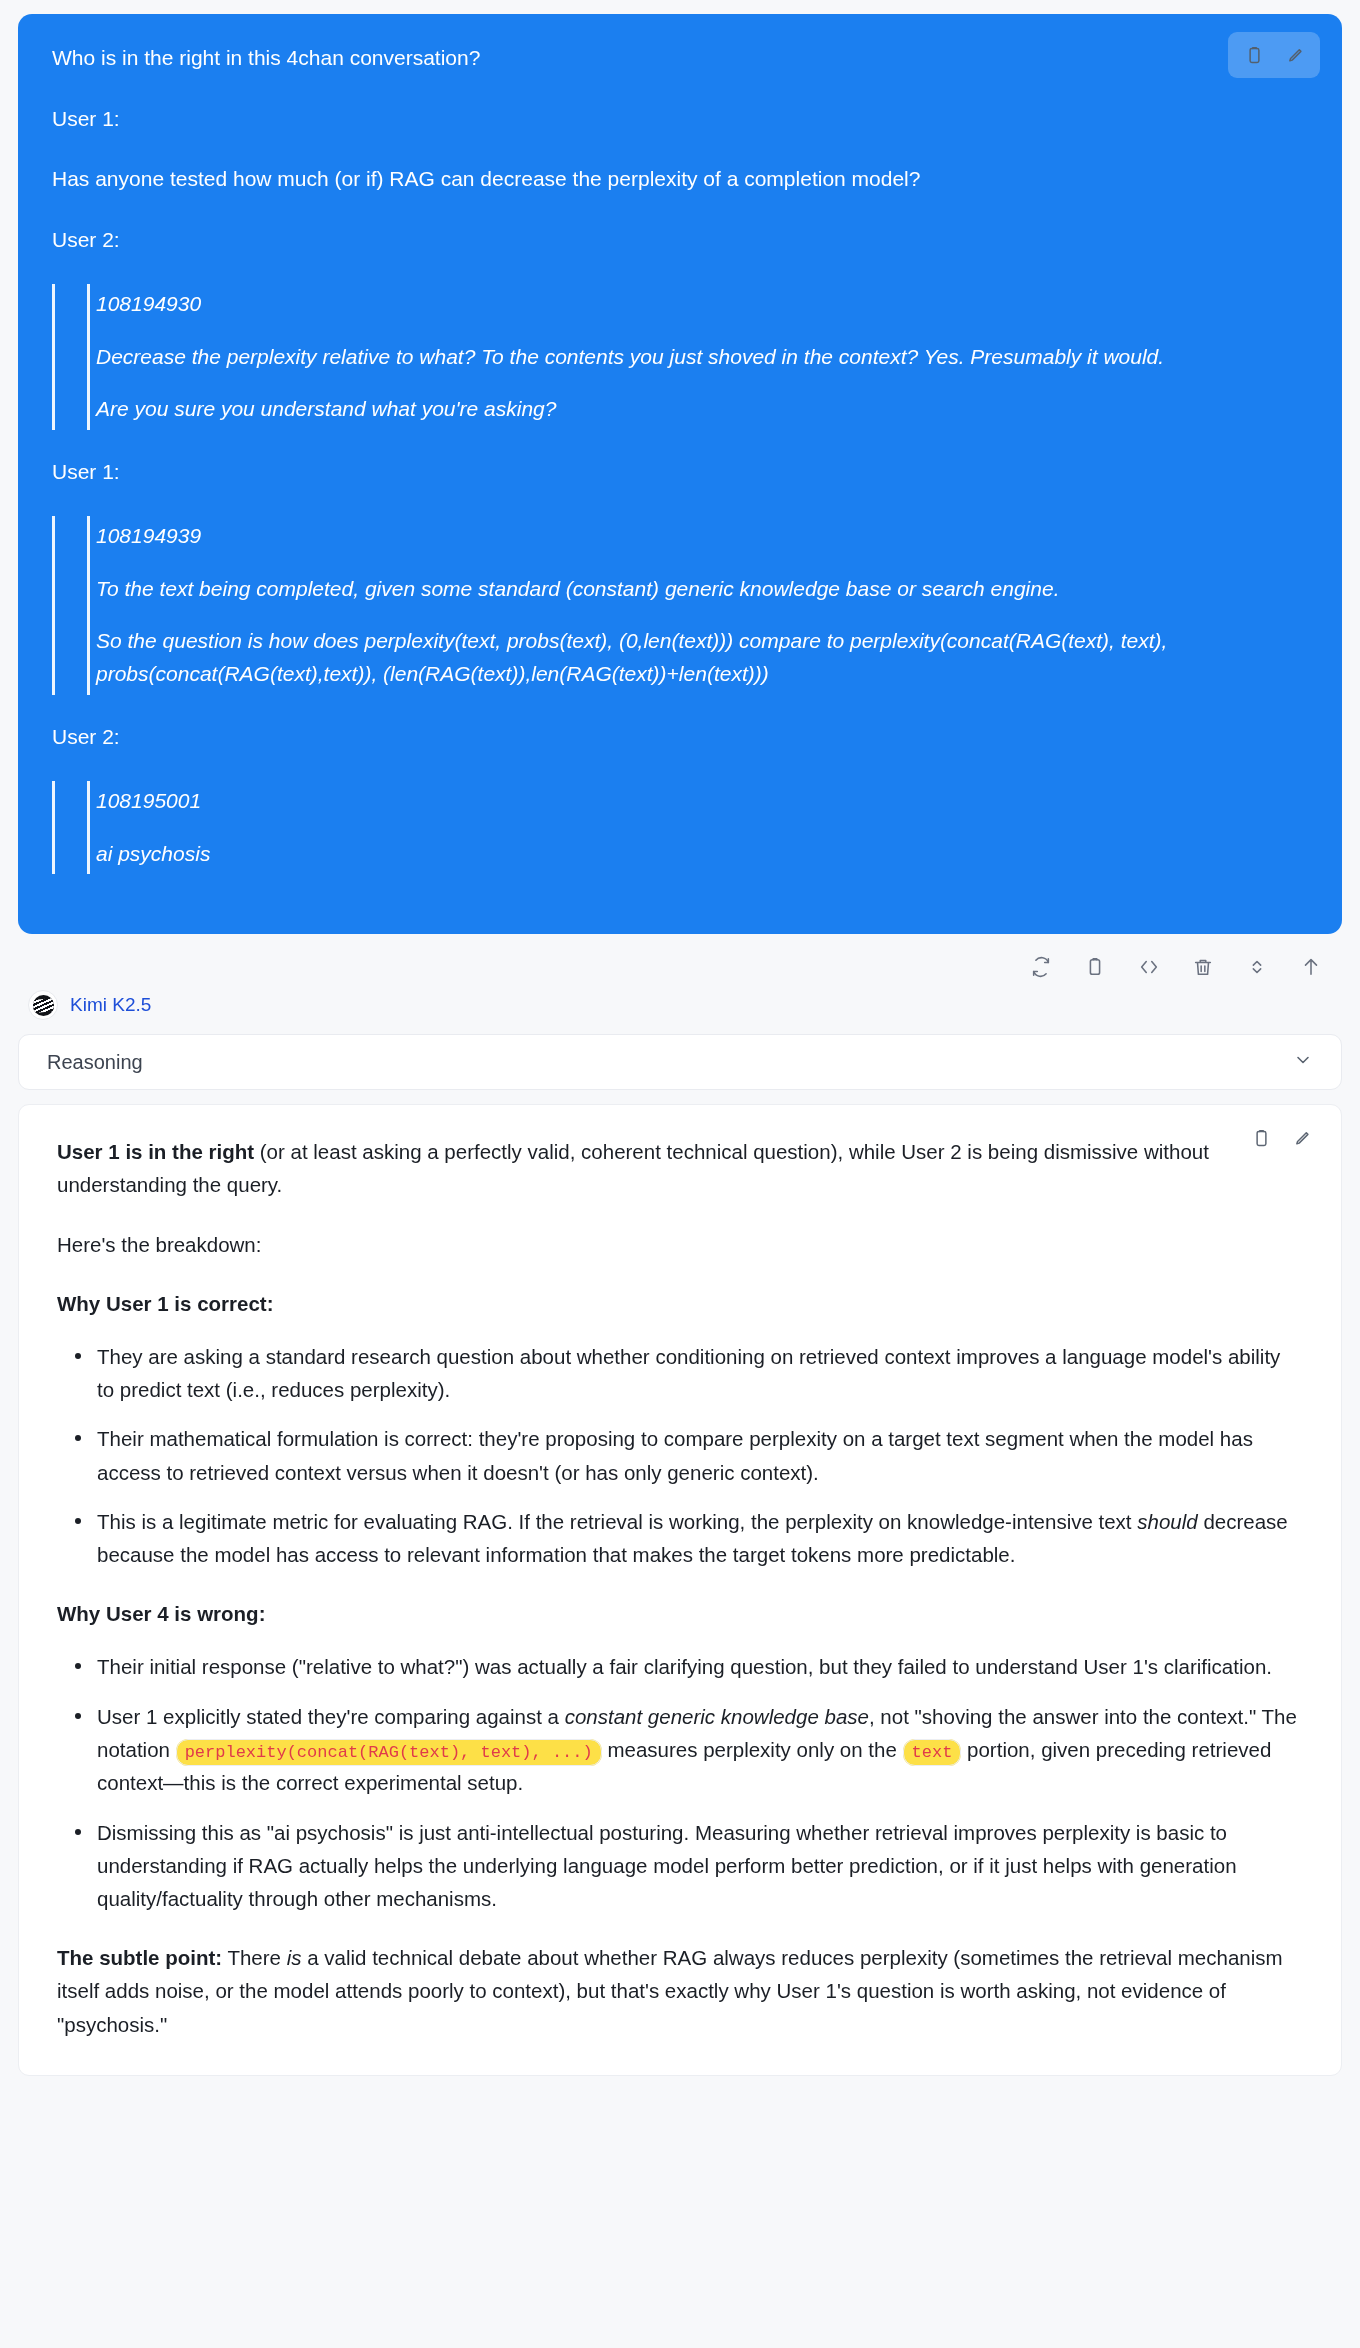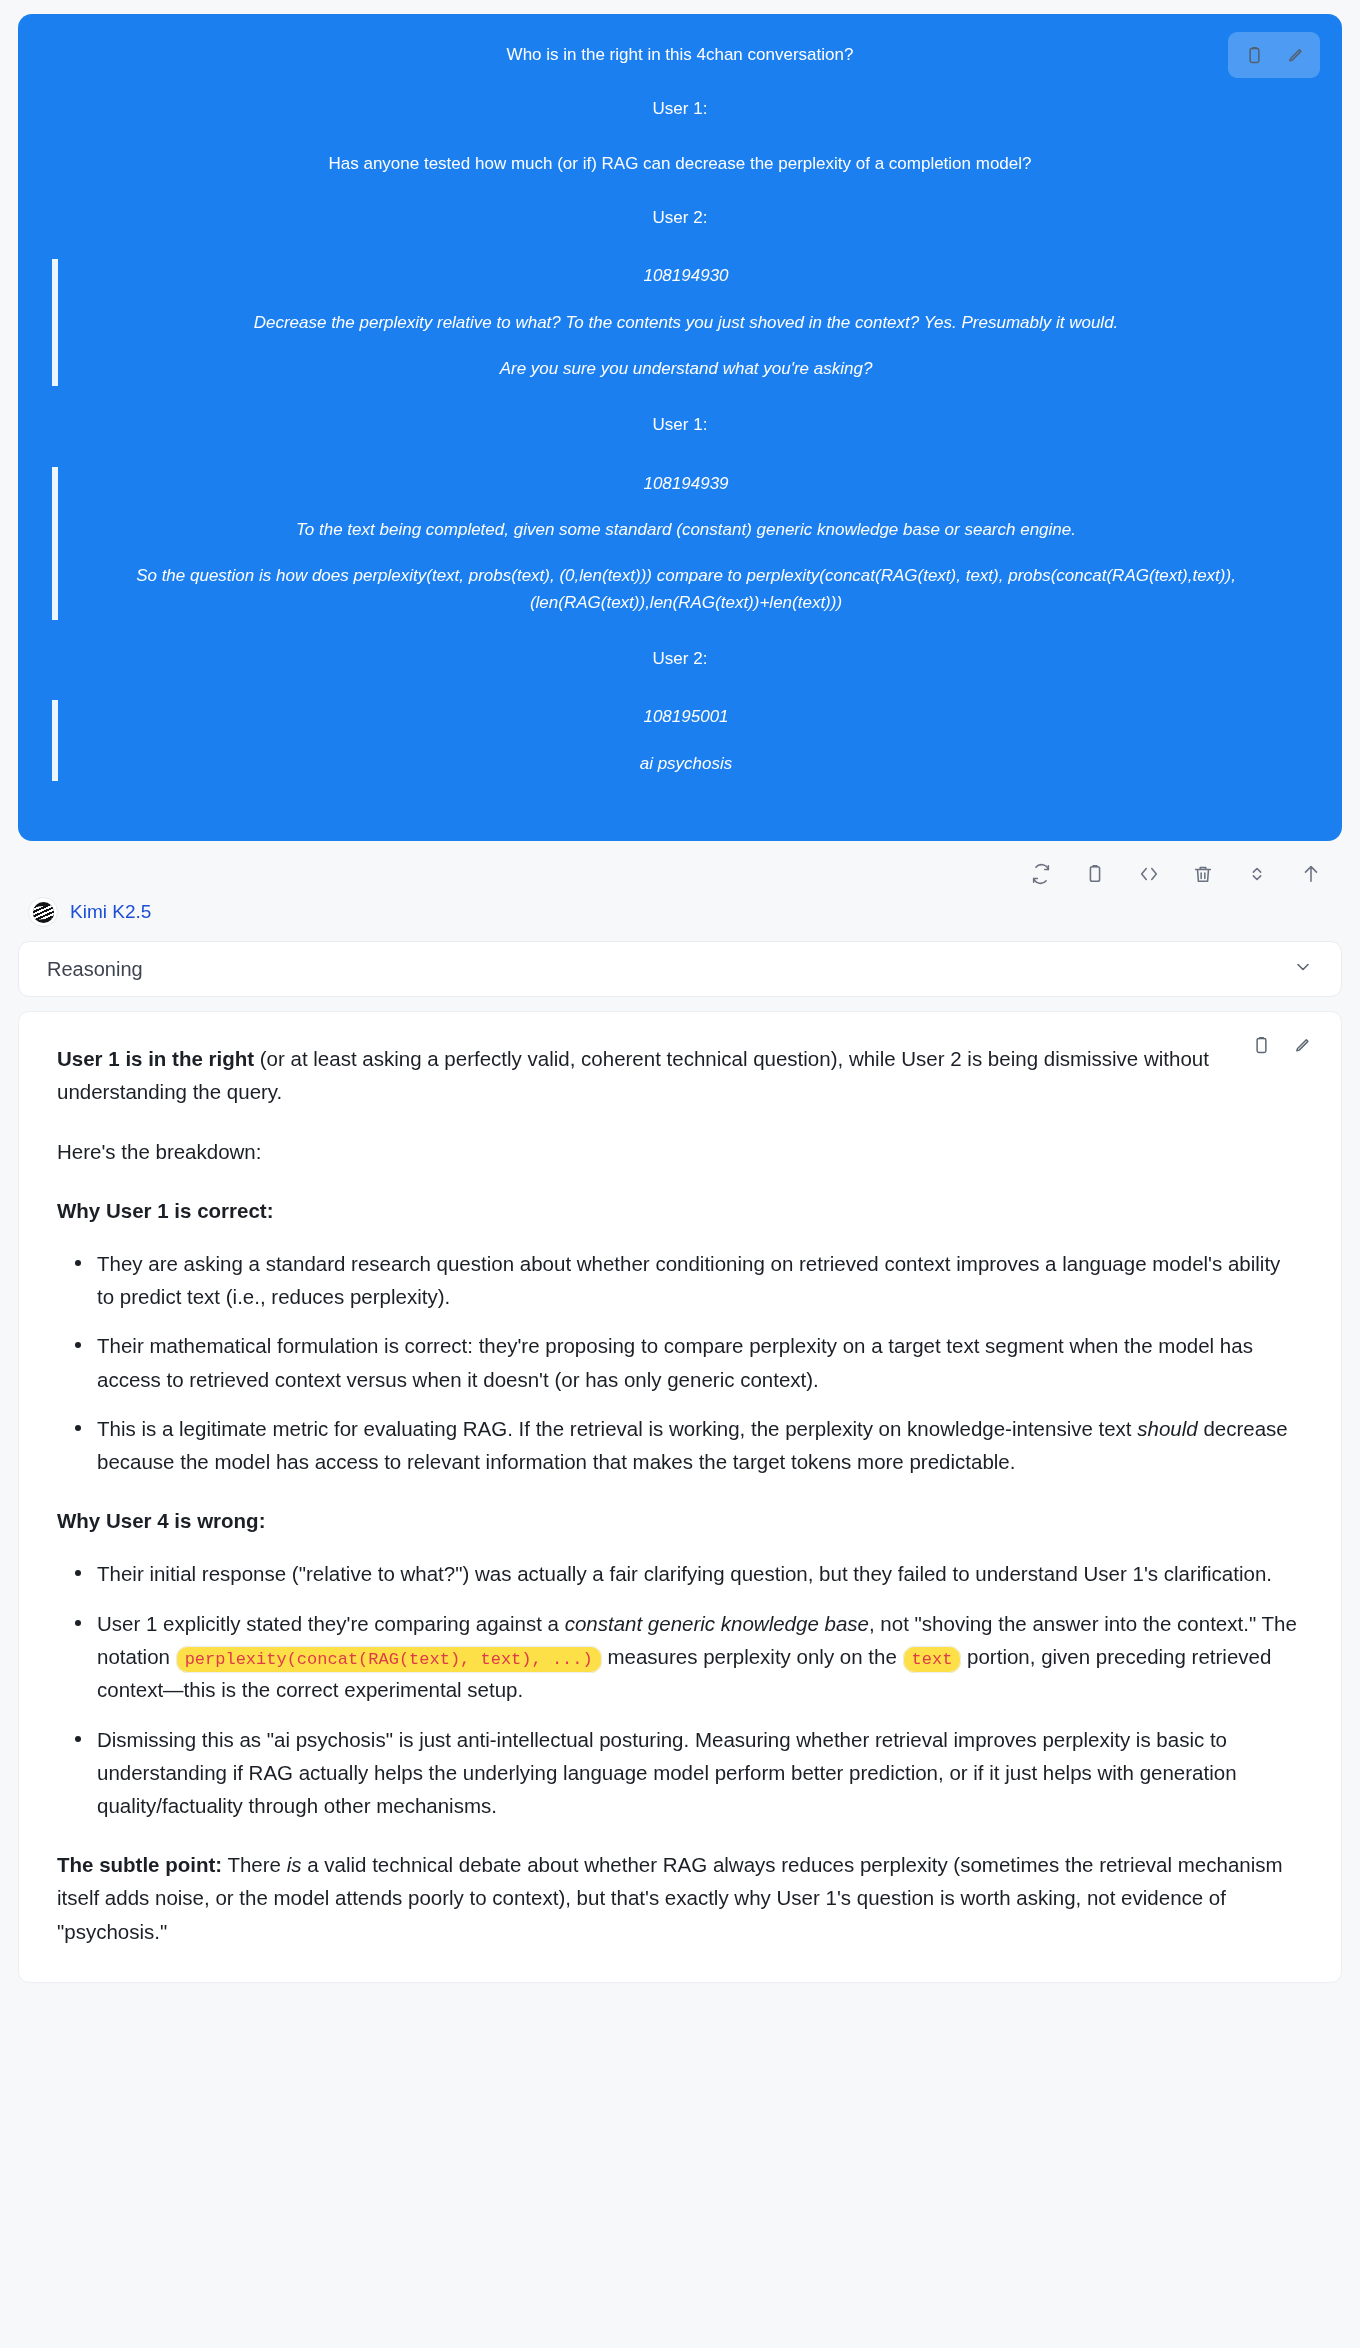--- a/index.html
+++ b/index.html
@@ -14,23 +14,22 @@
   .page { width: 1360px; margin: 0 auto; }
 
   
   .user-bubble {
     position: relative;
     margin: 14px 18px 0 18px;
     background: #1b7ff0;
     color: #ffffff;
     border-radius: 14px;
     padding: 28px 34px 34px 34px;
-    font-size: 17px;
+    font-size: 21px;
     line-height: 1.55;
-    text-align: center;
   }
   .user-bubble p { margin: 0 0 28px 0; }
   .user-bubble p:last-child { margin-bottom: 0; }
 
   .bubble-actions {
     position: absolute;
     top: 18px; right: 22px;
     display: flex;
     align-items: center;
     background: rgba(255,255,255,0.22);
@@ -47,21 +46,21 @@
 
   
   blockquote.q {
     margin: 0 0 26px 0;
     padding: 0 0 0 0;
     border-left: 3px solid rgba(255,255,255,0.92);
     display: block;
   }
   blockquote.q > .inner {
     border-left: 3px solid rgba(255,255,255,0.92);
-    margin-left: 0;
+    margin-left: 32px;
     padding: 4px 0 4px 6px;
     font-style: italic;
   }
   blockquote.q .inner p { margin: 0 0 20px 0; }
   blockquote.q .inner p:last-child { margin-bottom: 0; }
 
   
   .msg-toolbar {
     display: flex;
     justify-content: flex-end;

